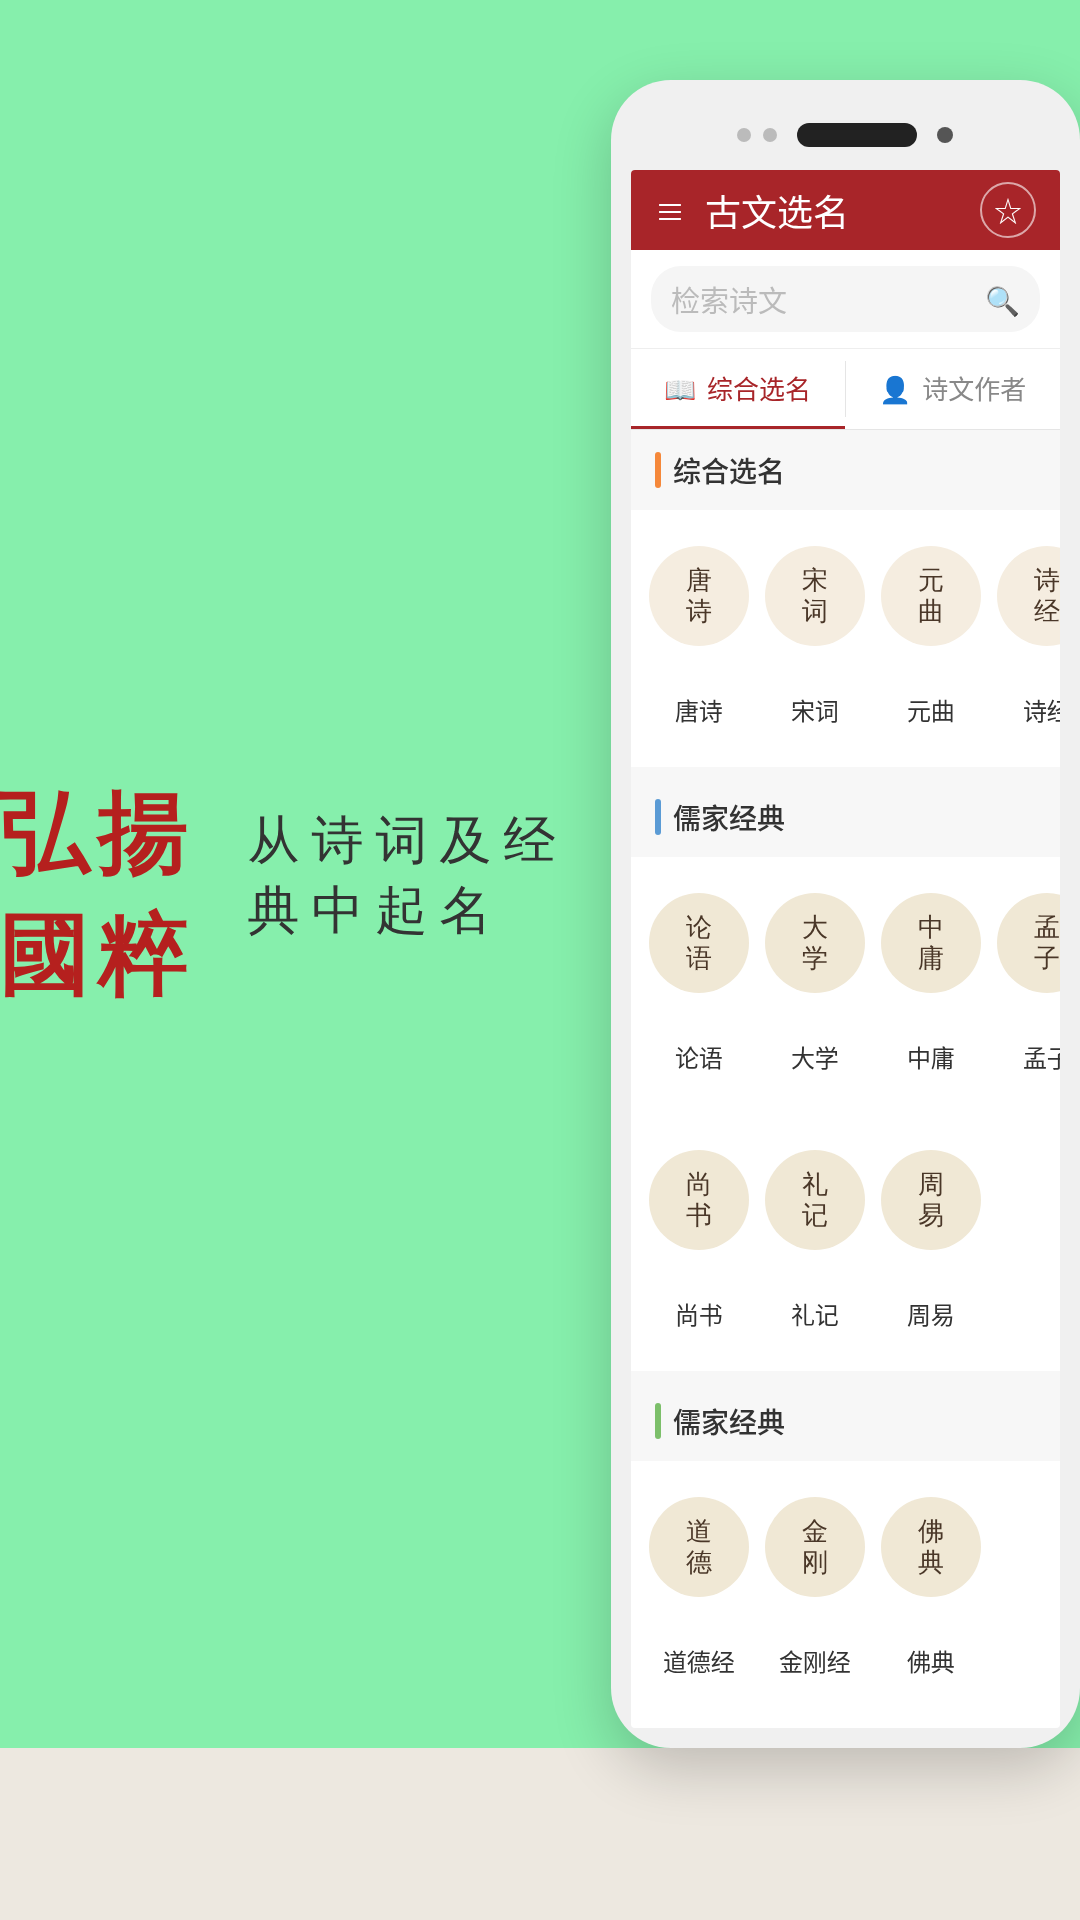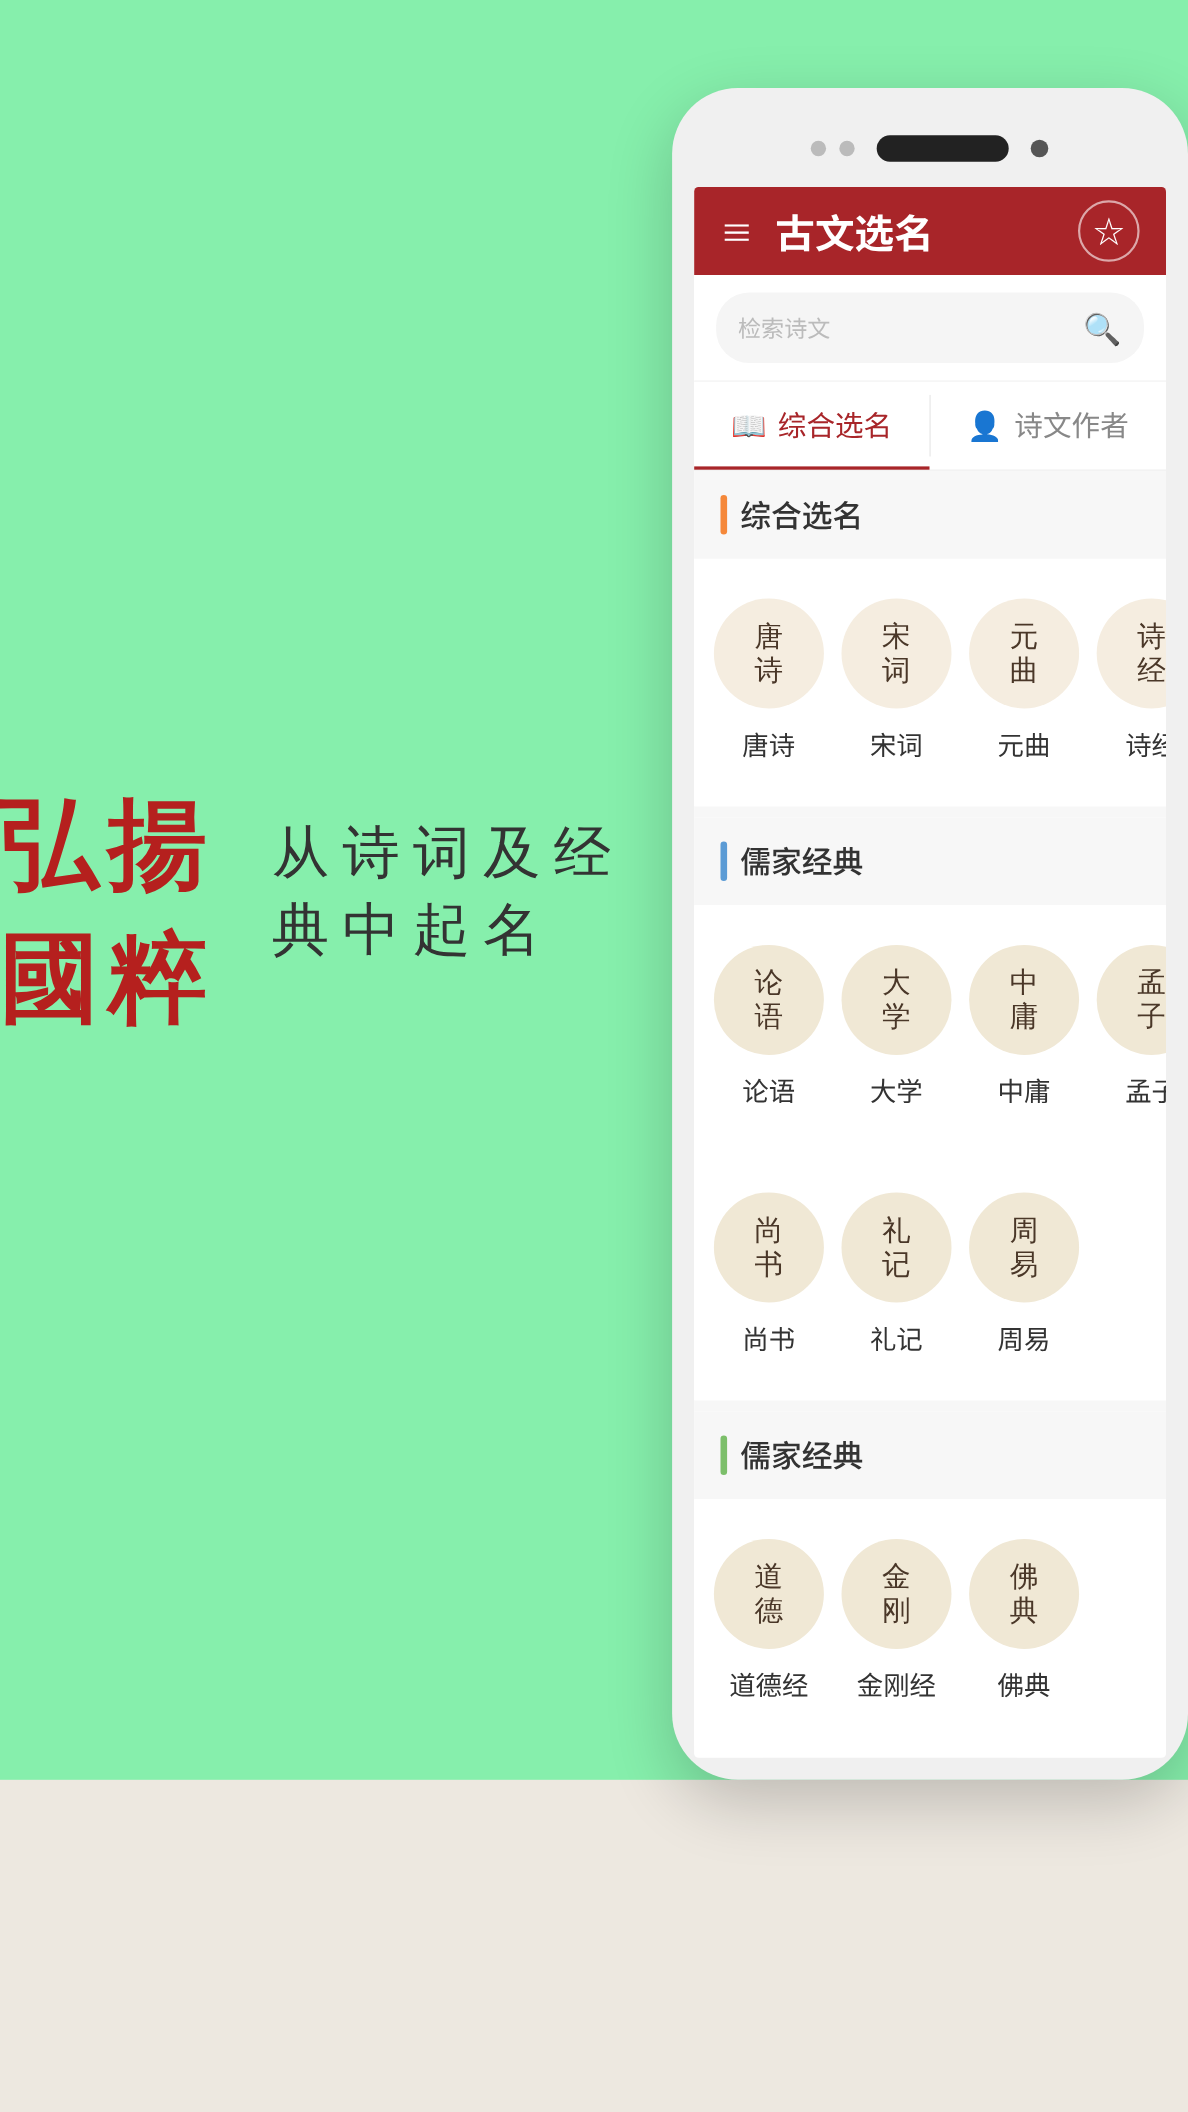--- a/index.html
+++ b/index.html
@@ -112,21 +112,21 @@
 
     .menu-icon {
       color: #fff;
       font-size: 30px;
       line-height: 1;
     }
 
     .header-title {
       color: #fff;
       font-size: 36px;
-      font-weight: 700;
+      font-weight: 400;
     }
 
     .star-btn {
       width: 56px;
       height: 56px;
       border-radius: 50%;
       border: 2px solid rgba(255,255,255,0.6);
       display: flex;
       align-items: center;
       justify-content: center;
@@ -145,21 +145,21 @@
       background: #f5f5f5;
       border-radius: 30px;
       display: flex;
       align-items: center;
       padding: 12px 20px;
       gap: 12px;
     }
 
     .search-placeholder {
       color: #bbb;
-      font-size: 21px;
+      font-size: 29px;
       flex: 1;
     }
 
     .search-icon-wrap {
       color: #bbb;
       font-size: 28px;
     }
 
     
     .tabs {
@@ -262,20 +262,21 @@
       font-size: 26px;
       color: #4a3728;
       text-align: center;
       line-height: 1.2;
       font-family: "STKaiti", "KaiTi", serif;
     }
 
     .item-label {
       font-size: 24px;
       color: #333;
+      margin-top: 32px;
     }
   </style>
 </head>
 <body>
 
 <div class="background-area">
   <h1 class="main-title">弘揚國粹</h1>
   <p class="subtitle">从诗词及经典中起名</p>
 
   <div class="phone-frame">

